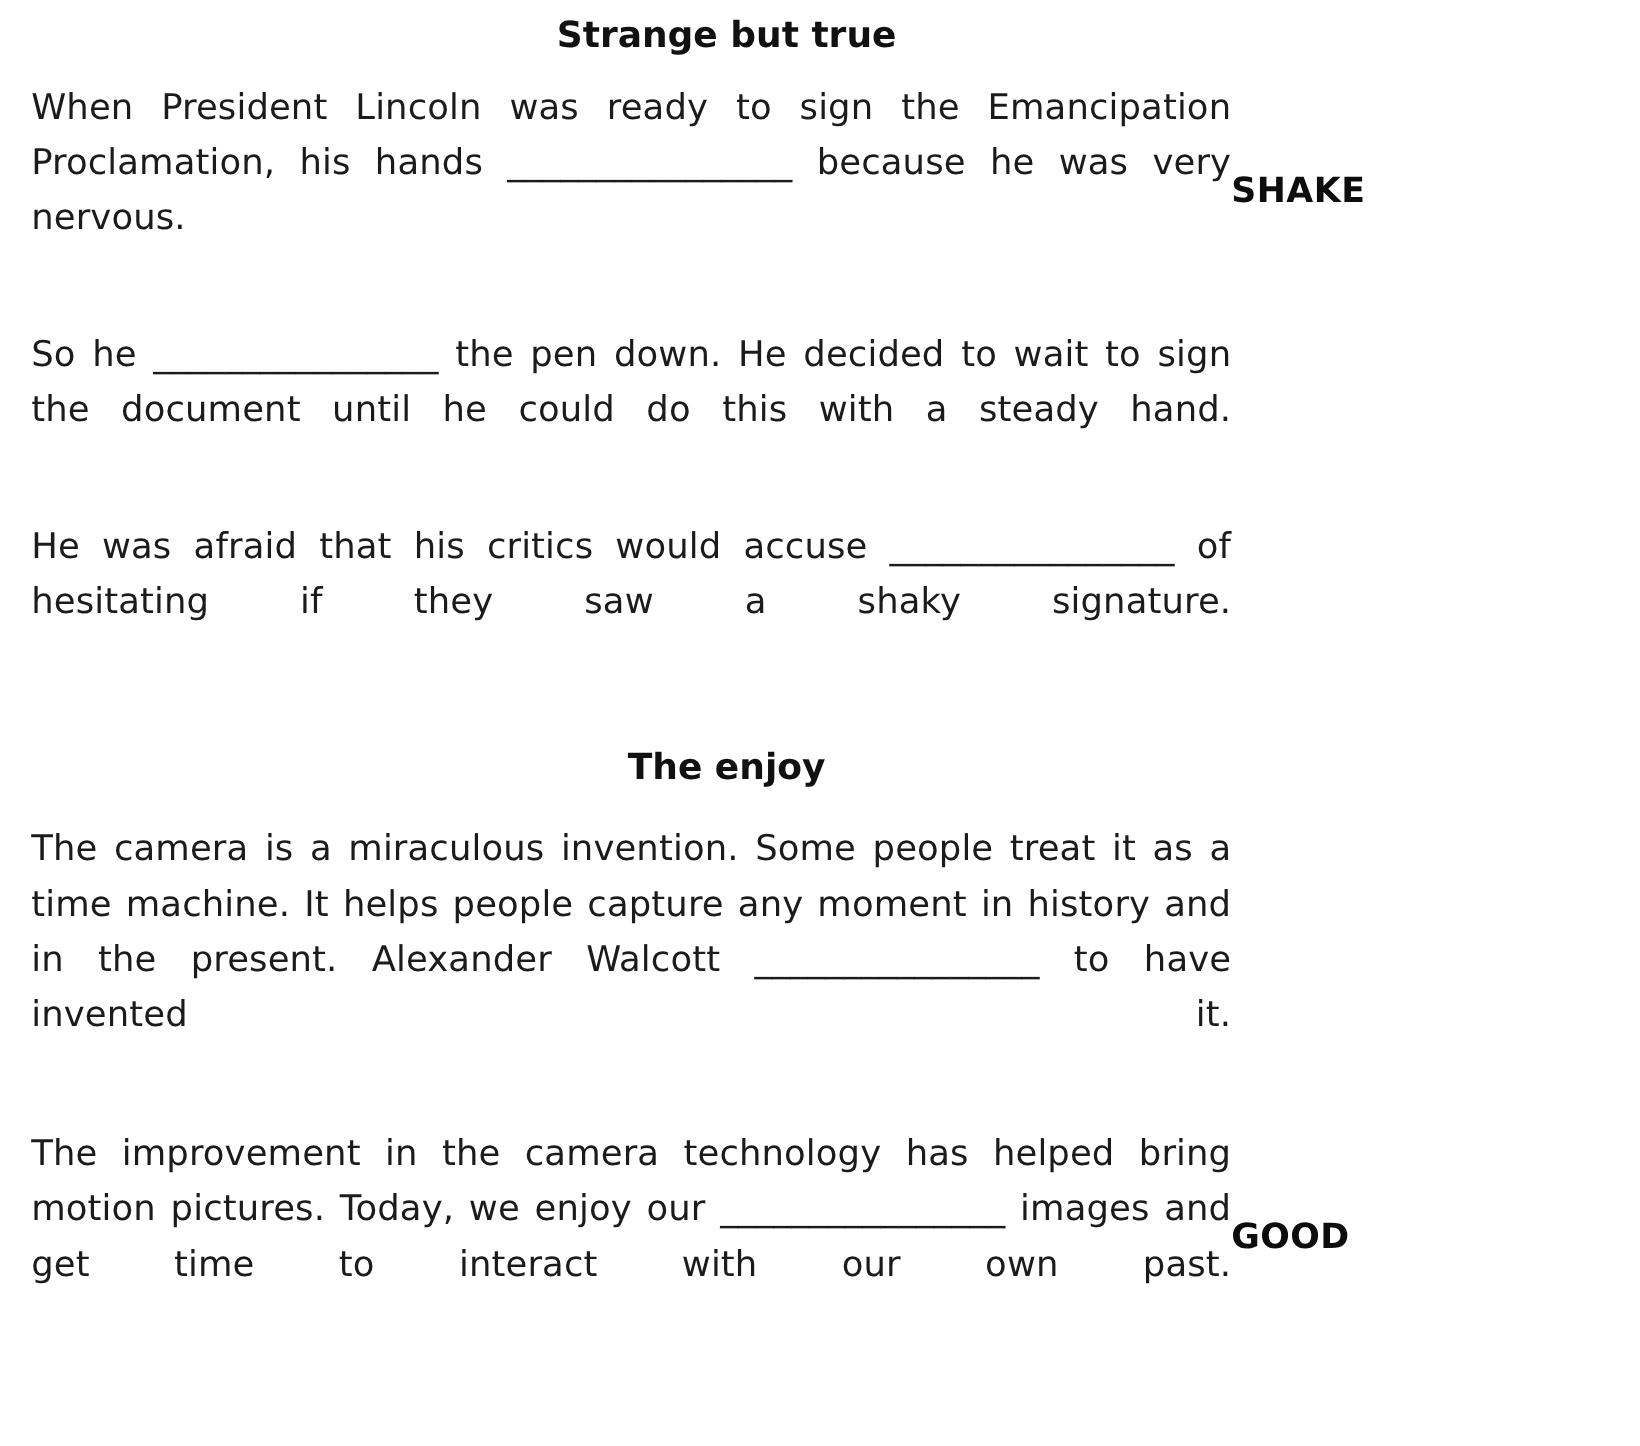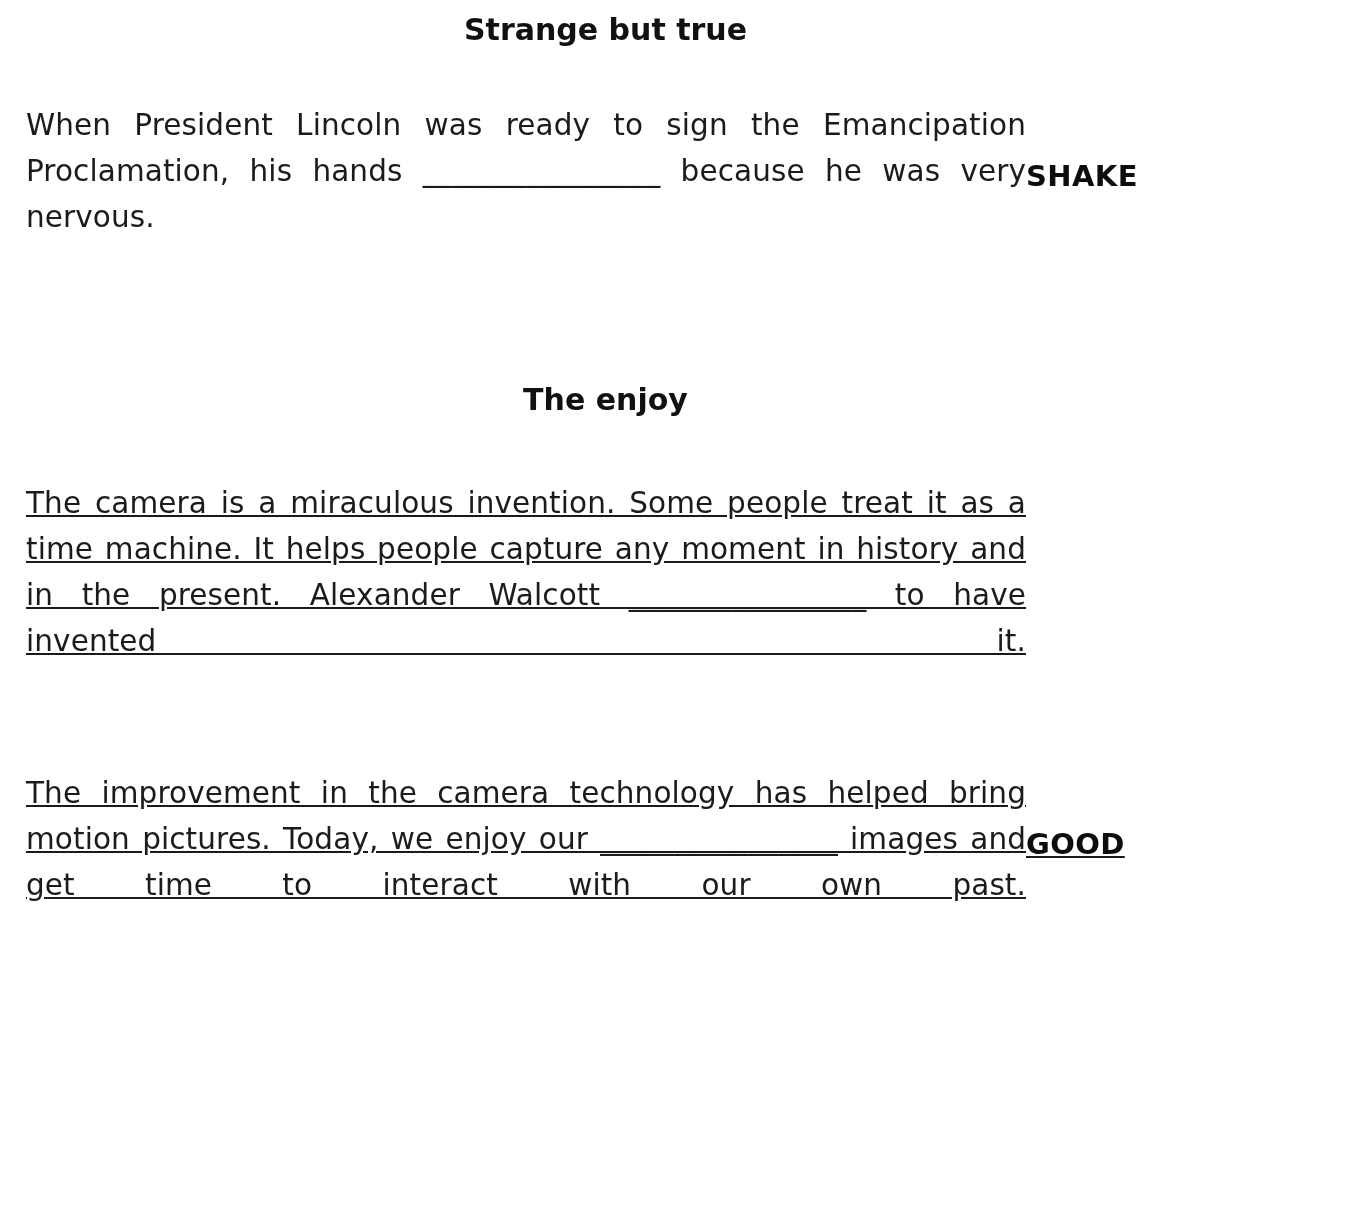--- a/index.html
+++ b/index.html
@@ -45,58 +45,59 @@
   }
   .item-text {
     width: 1000px;
     flex: 0 0 1000px;
     font-size: 29.5px;
     line-height: 1.56;
     text-align: justify;
     text-justify: inter-word;
     color: #1b1b1b;
     letter-spacing: 0.1px;
-    margin-top: 36px;
   }
   .item-text::after {
     content: "";
     display: inline-block;
     width: 100%;
   }
   .item-word {
     flex: 1 1 auto;
     font-size: 29px;
     font-weight: bold;
     color: #0d0d0d;
     text-align: left;
     letter-spacing: 0.4px;
     white-space: nowrap;
   }
   
   .align-center { align-self: center; }
-  .sec2 .item { margin-bottom: 24px; text-decoration: underline; }
+  .sec2 .item { margin-bottom: 24px; }
   .sec2 .item-text { font-size: 29.5px; }
 </style>
 </head>
 <body>
 
 <div class="page">
 
   <div class="section">
     <div class="section-title title-top">Strange but true</div>
 
     <div class="item">
       <div class="item-text">When President Lincoln was ready to sign the Emancipation Proclamation, his hands ________________ because he was very nervous.</div>
       <div class="item-word align-center">SHAKE</div>
     </div>
 
     <div class="item">
+      <div class="item-text">So he ________________ the pen down. He decided to wait to sign the document until he could do this with a steady hand.</div>
     </div>
 
     <div class="item">
+      <div class="item-text">He was afraid that his critics would accuse ________________ of hesitating if they saw a shaky signature.</div>
     </div>
   </div>
 
   <div class="section sec2">
     <div class="section-title title-mid">The enjoy</div>
 
     <div class="item">
       <div class="item-text">The camera is a miraculous invention. Some people treat it as a time machine. It helps people capture any moment in history and in the present. Alexander Walcott ________________ to have invented it.</div>
     </div>
 

